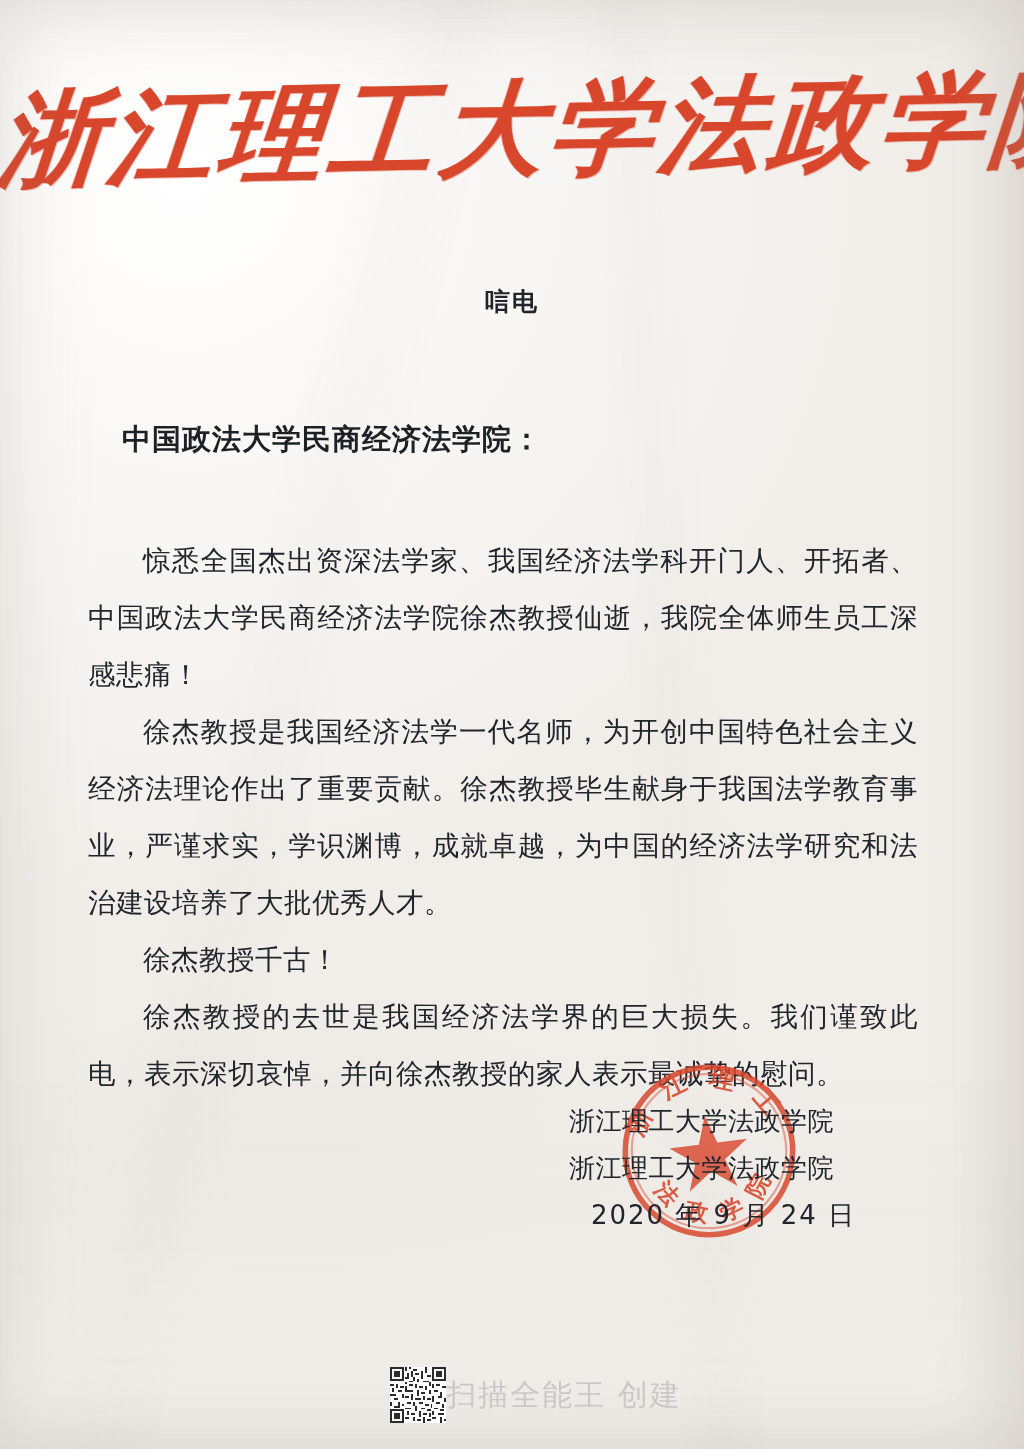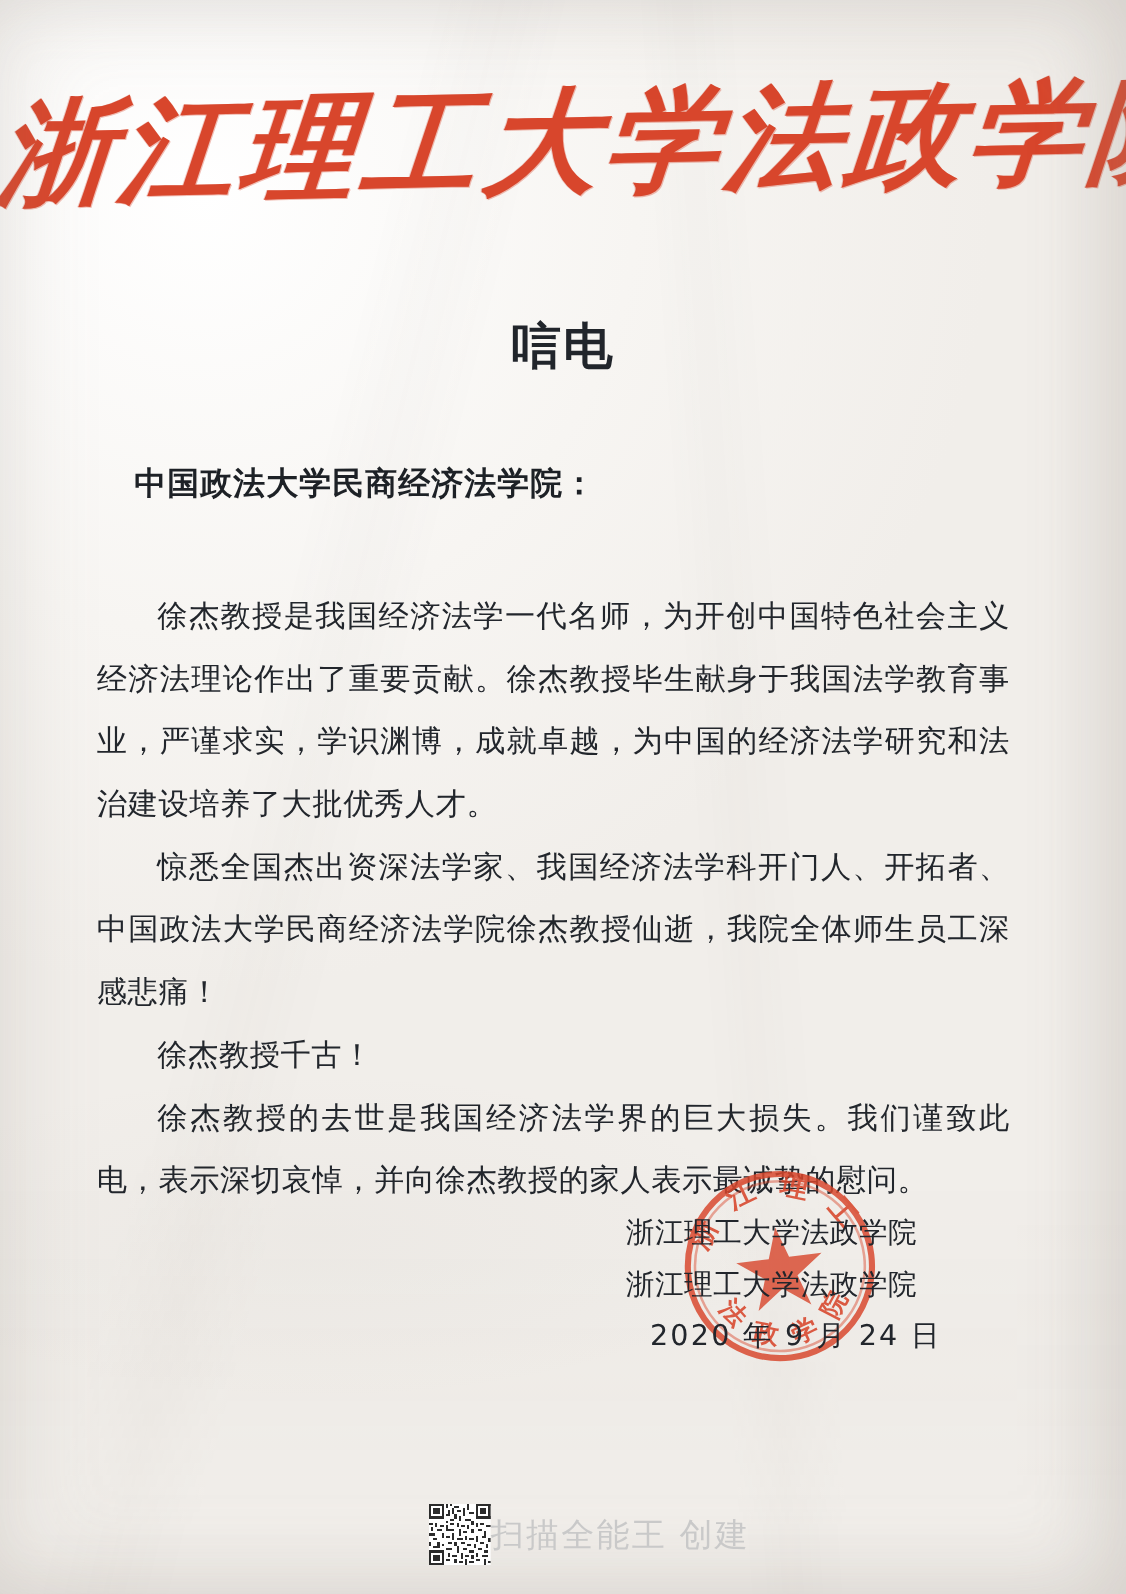--- a/index.html
+++ b/index.html
@@ -68,21 +68,21 @@
   }
 
   
   .doc-type {
     position: absolute;
     top: 285px;
     left: 0;
     width: 1024px;
     text-align: center;
     font-family: "DejaVu Sans", sans-serif;
-    font-size: 45px;
+    font-size: 25px;
     font-weight: 700;
     color: #21252b;
     letter-spacing: 2px;
   }
 
   
   .salutation {
     position: absolute;
     top: 420px;
     left: 122px;
@@ -171,22 +171,22 @@
   <div class="crease c1"></div>
   <div class="crease c2"></div>
 
   <div class="letterhead">浙江理工大学法政学院</div>
 
   <div class="doc-type">唁电</div>
 
   <div class="salutation">中国政法大学民商经济法学院：</div>
 
   <div class="body-copy">
+    <p>惊悉全国杰出资深法学家、我国经济法学科开门人、开拓者、中国政法大学民商经济法学院徐杰教授仙逝，我院全体师生员工深感悲痛！</p>
     <p>徐杰教授是我国经济法学一代名师，为开创中国特色社会主义经济法理论作出了重要贡献。徐杰教授毕生献身于我国法学教育事业，严谨求实，学识渊博，成就卓越，为中国的经济法学研究和法治建设培养了大批优秀人才。</p>
-    <p>惊悉全国杰出资深法学家、我国经济法学科开门人、开拓者、中国政法大学民商经济法学院徐杰教授仙逝，我院全体师生员工深感悲痛！</p>
     <p>徐杰教授千古！</p>
     <p>徐杰教授的去世是我国经济法学界的巨大损失。我们谨致此电，表示深切哀悼，并向徐杰教授的家人表示最诚挚的慰问。</p>
   </div>
 
   <svg class="seal" viewBox="0 0 200 200">
     <g fill="none" stroke="#d8462c" stroke-width="6" opacity="0.95">
       <circle cx="100" cy="100" r="90"></circle>
       <circle cx="100" cy="100" r="83" stroke-width="2.5" opacity="0.55"></circle>
     </g>
     <polygon points="100,62 110,92 142,92 116,111 126,141 100,122 74,141 84,111 58,92 90,92" fill="#d8462c" opacity="0.92"></polygon>

